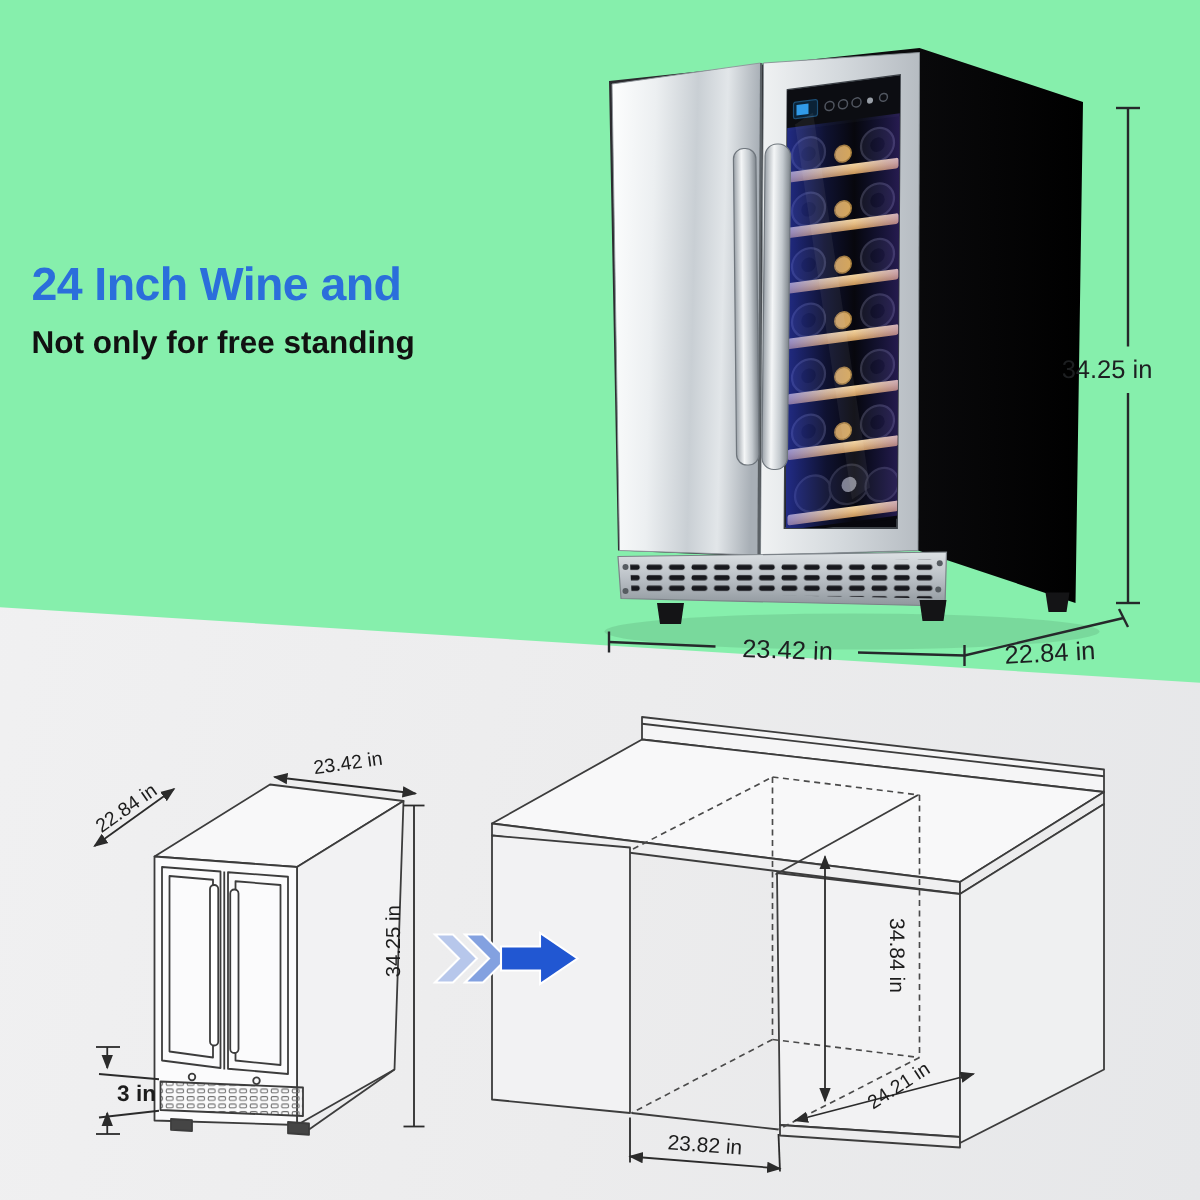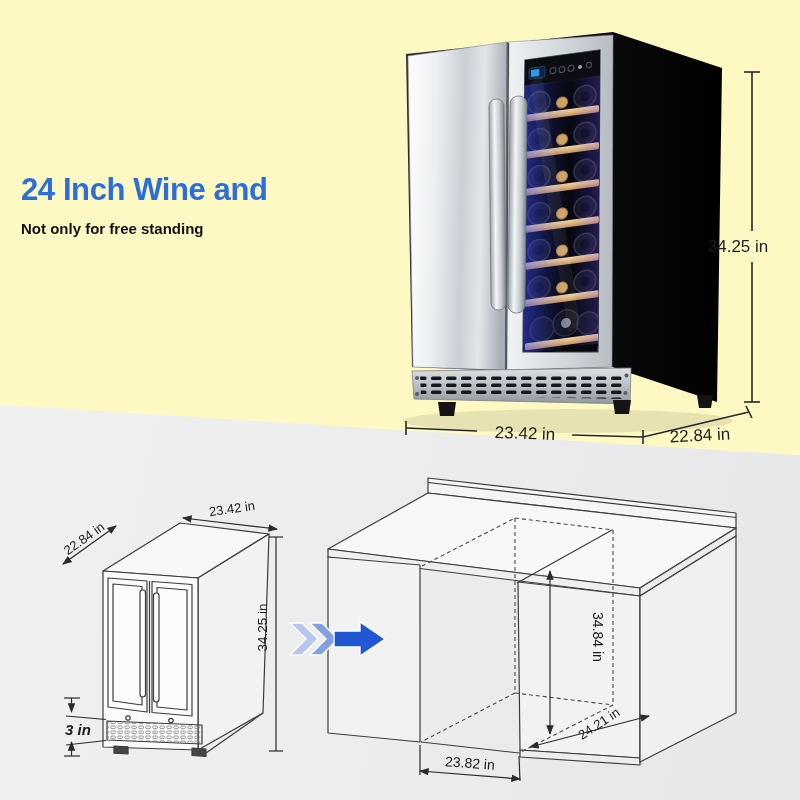--- a/index.html
+++ b/index.html
@@ -1,24 +1,24 @@
 <!DOCTYPE html>
 <html><head>
 <meta charset="utf-8">
 <style>
   html,body{margin:0;padding:0;background:#fff;}
-  .canvas{position:relative;width:800px;height:800px;background:#fef9c3;overflow:hidden;
+  .canvas{position:relative;width:800px;height:800px;background:#86efac;overflow:hidden;
           font-family:"Liberation Sans", sans-serif;}
   .floor{position:absolute;left:0;top:0;width:800px;height:800px;
          clip-path:polygon(0 50.6%,100% 56.9%,100% 100%,0 100%);
          background:linear-gradient(102deg,#f1f1f2 0%,#ececed 55%,#e6e7e9 100%);}
   
   .headline{position:absolute;left:21px;top:172px;width:400px;}
   .title{font-size:31px;line-height:35px;font-weight:700;color:#2b6edb;letter-spacing:-0.4px;}
-  .subtitle{margin-top:9px;font-size:15px;line-height:25px;font-weight:700;color:#111;}
+  .subtitle{margin-top:9px;font-size:21px;line-height:25px;font-weight:700;color:#111;}
   
   .dim{position:absolute;color:#1d1f21;font-size:17px;white-space:nowrap;text-align:center;}
   
   .dlab{position:absolute;color:#1c1c1c;font-size:13px;font-weight:500;white-space:nowrap;
         text-align:center;transform-origin:center;}
   .wrap{position:absolute;}
   svg{display:block;overflow:visible;}
 </style>
 </head>
 <body>
@@ -222,21 +222,21 @@
         <line x1="31.5" y1="213" x2="31.5" y2="227" marker-end="url(#ah)"></line>
         <line x1="24" y1="271" x2="40" y2="271"></line>
         <line x1="31.5" y1="271" x2="31.5" y2="257" marker-end="url(#ah)"></line>
         <line x1="26" y1="231" x2="66" y2="234.5"></line>
         <line x1="26" y1="260" x2="66" y2="255.5"></line>
       </g>
     </svg>
     <div class="dlab" style="left:8px;top:46px;width:72px;transform:rotate(-35deg);">22.84 in</div>
     <div class="dlab" style="left:154px;top:16px;width:76px;transform:rotate(-8deg);">23.42 in</div>
     <div class="dlab" style="left:185px;top:135px;width:74px;font-size:13.5px;transform:rotate(-90deg);">34.25 in</div>
-    <div class="dlab" style="left:25px;top:236px;width:30px;font-size:15px;font-weight:700;text-align:left;font-style:italic;">3 in</div>
+    <div class="dlab" style="left:36px;top:236px;width:30px;font-size:15px;font-weight:700;text-align:center;">3 in</div>
   </div>
 
   <div class="wrap" style="left:310px;top:465px;width:455px;height:330px;">
     <svg width="455" height="330" viewBox="0 0 455 330">
       <g stroke="#3c3c3c" stroke-width="1.2" fill="none" stroke-linejoin="round">
 
         <polygon points="118,13 426,48 426,63 118,28" fill="#f5f5f6"></polygon>
         <line x1="118" y1="17.5" x2="426" y2="52.5"></line>
 
         <polygon points="118,28 426,63 330,123 18,84" fill="#f8f8f9"></polygon>

